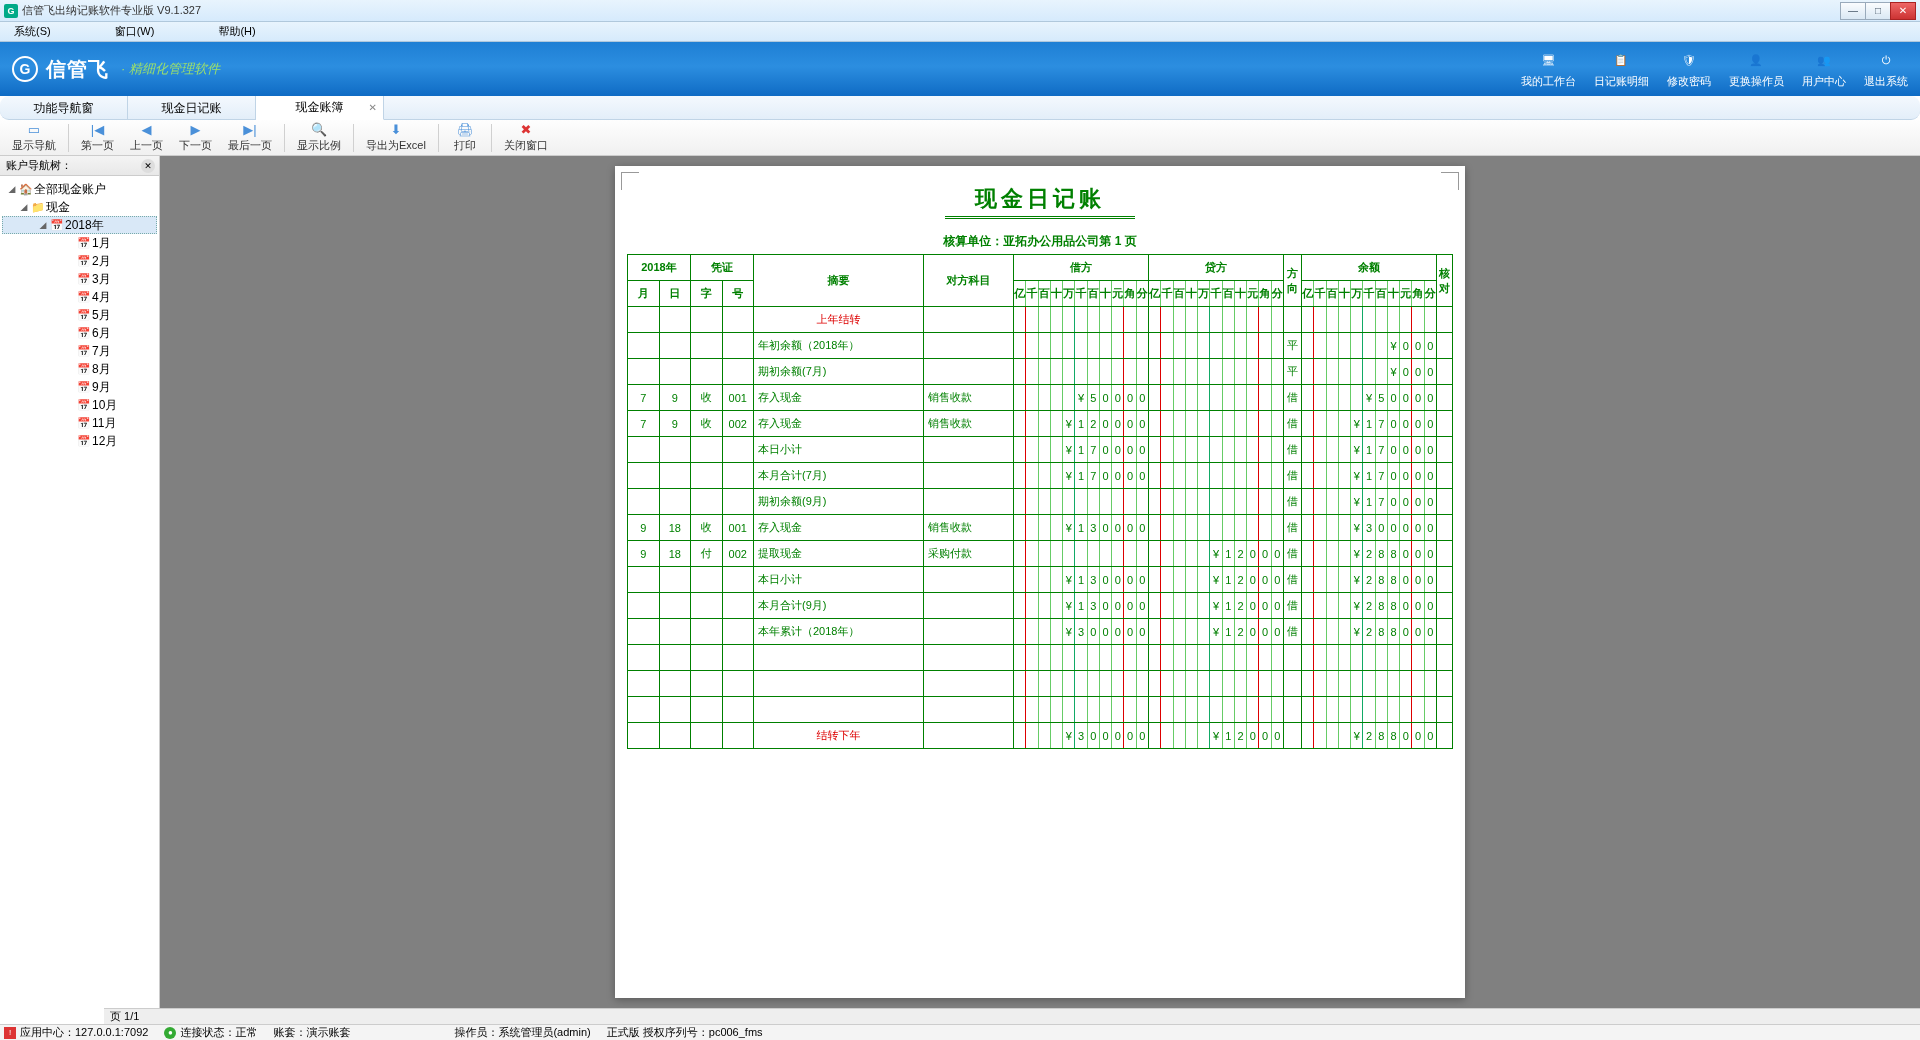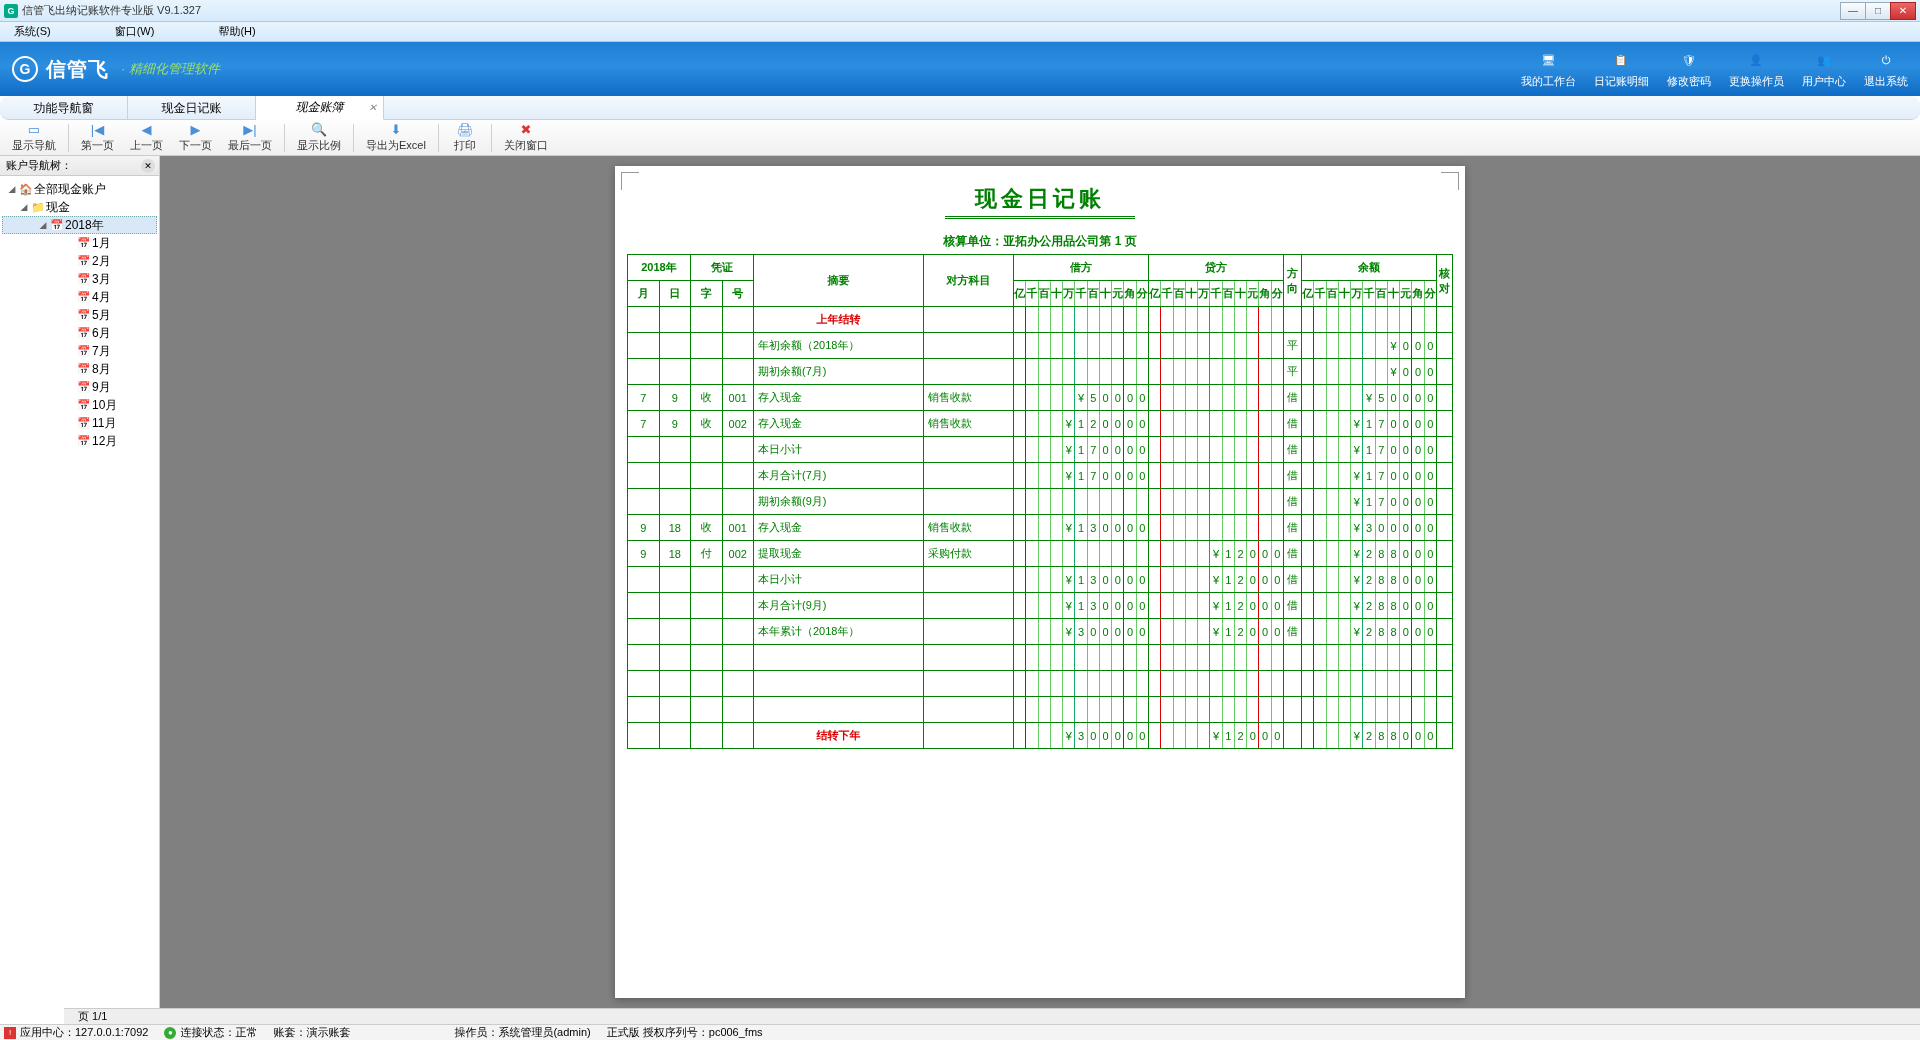--- a/index.html
+++ b/index.html
@@ -23,21 +23,21 @@
 .banner-logo-icon { width:26px; height:26px; border:2px solid #fff; border-radius:50%; display:flex;align-items:center;justify-content:center;font-weight:bold;font-size:14px; }
 .banner-brand { font-size: 20px; font-weight: bold; letter-spacing:1px;}
 .banner-sub { font-size: 13px; color: #9de06a; margin-left:4px; font-style:italic;}
 .banner-actions { margin-left:auto; display:flex; gap:18px; }
 .banner-action { display:flex; flex-direction:column; align-items:center; font-size:11px; cursor:pointer; gap:2px;}
 .banner-action-icon { width:24px; height:22px; display:flex;align-items:center;justify-content:center; }
 
 
 .tabs { height: 24px; background: linear-gradient(#f4f9fe,#e3eef9); display:flex; border-bottom:1px solid #c0d4e6;border-radius:9px; }
 .tab { width: 128px; height:24px; display:flex; align-items:center; justify-content:center; font-size:12px; border-right:1px solid #c0d4e6; cursor:pointer; position:relative; }
-.tab.active { background:#fff; border-bottom:1px solid #fff; margin-bottom:-1px;font-style:italic; }
+.tab.active { background:#fff; border-bottom:1px solid #fff; margin-bottom:-1px; }
 .tab-close { position:absolute; right:6px; font-size:10px; color:#888; }
 
 
 .toolbar { height: 36px; background: linear-gradient(#fefefe,#f0f0f0); border-bottom:1px solid #ccc; display:flex; align-items:center; padding: 0 4px; }
 .tool-btn { display:flex; flex-direction:column; align-items:center; justify-content:center; padding: 2px 8px; font-size:11px; color:#333; cursor:pointer; gap:1px; min-width:44px; }
 .tool-btn-icon { width:16px; height:14px; display:flex;align-items:center;justify-content:center; color:#4a90d9; font-size:13px; }
 .tool-sep { width:1px; height:28px; background:#d0d0d0; margin:0 4px; }
 
 
 .main { display:flex; height: calc(100vh - 22px - 20px - 54px - 24px - 36px - 16px - 16px); }
@@ -64,29 +64,29 @@
 .page-corner.tr { top:6px; right:6px; border-left:none; border-bottom:none; }
 
 .ledger-title { text-align:center; font-size:22px; color:#008000; font-weight:bold; letter-spacing:4px; margin-bottom:2px; }
 .ledger-title-underline { width:190px; height:3px; margin:0 auto 14px; border-top:1px solid #008000; border-bottom:1px solid #008000; }
 .ledger-meta { display:flex; justify-content:center; color:#008000; font-size:12px; font-weight:bold; padding:0 4px 4px; }
 
 
 .ledger { border-collapse:collapse; width:100%; table-layout:fixed; }
 .ledger th, .ledger td { border:1px solid #008000; font-size:11px; text-align:center; color:#008000; height:26px; padding:0; overflow:hidden; }
 .ledger td.summary { text-align:left; padding-left:4px; }
-.ledger td.red { color:#d00; font-weight:bold; text-align:center; }
+.ledger td.red { color:#d00; font-weight:normal; text-align:center; }
 .digit-group { display:flex; height:100%; }
 .digit { flex:1; border-right:1px solid #6c6; display:flex; align-items:center; justify-content:center; font-size:11px; }
 .digit:last-child { border-right:none; }
 .digit.sep-strong { border-right:1px solid #d00; }
 .digit.sep-dec { border-right:1px solid #d00; }
 .digit.sep-thou { border-right:1px solid #1a6; }
 
-.page-status { height:16px; background:#eee; border-top:1px solid #ccc; font-size:11px; padding:0 14px; display:flex; align-items:center; margin-left:64px; }
+.page-status { height:16px; background:#eee; border-top:1px solid #ccc; font-size:11px; padding:0 6px; display:flex; align-items:center; margin-left:104px; }
 
 
 .statusbar { height:16px; background:#f4f4f4; border-top:1px solid #ccc; display:flex; align-items:center; font-size:11px; padding:0 4px; gap:16px; }
 .status-item { display:flex; align-items:center; gap:4px; }
 .status-icon { width:12px; height:12px; display:inline-flex;align-items:center;justify-content:center; }
 .status-icon.red { background:#d33; color:#fff; font-size:8px; }
 .status-icon.green { background:#3a3; color:#fff; font-size:8px; border-radius:50%; }
 </style>
 </head>
 <body>

